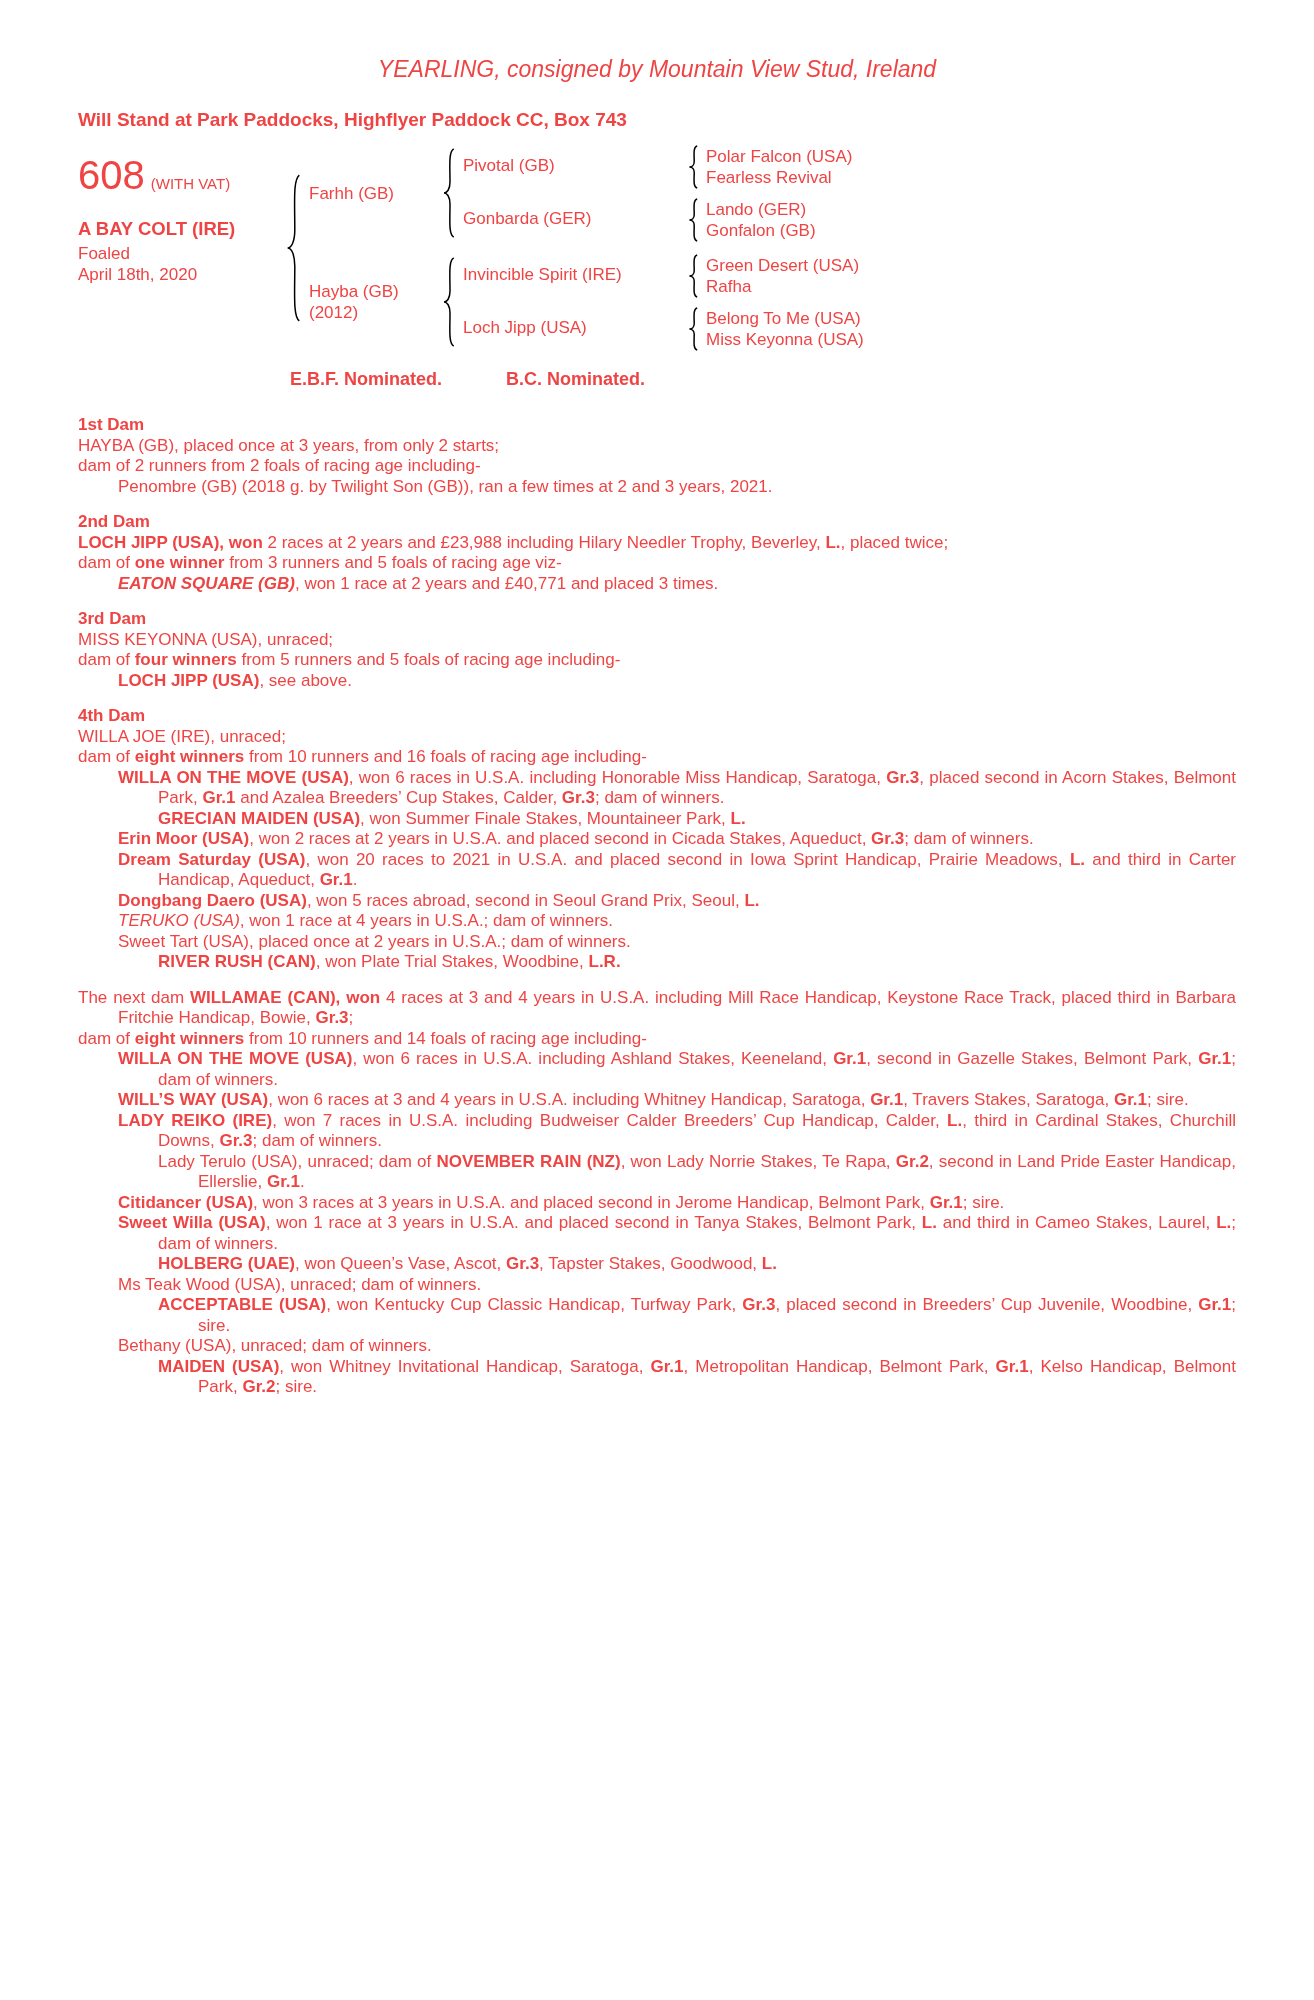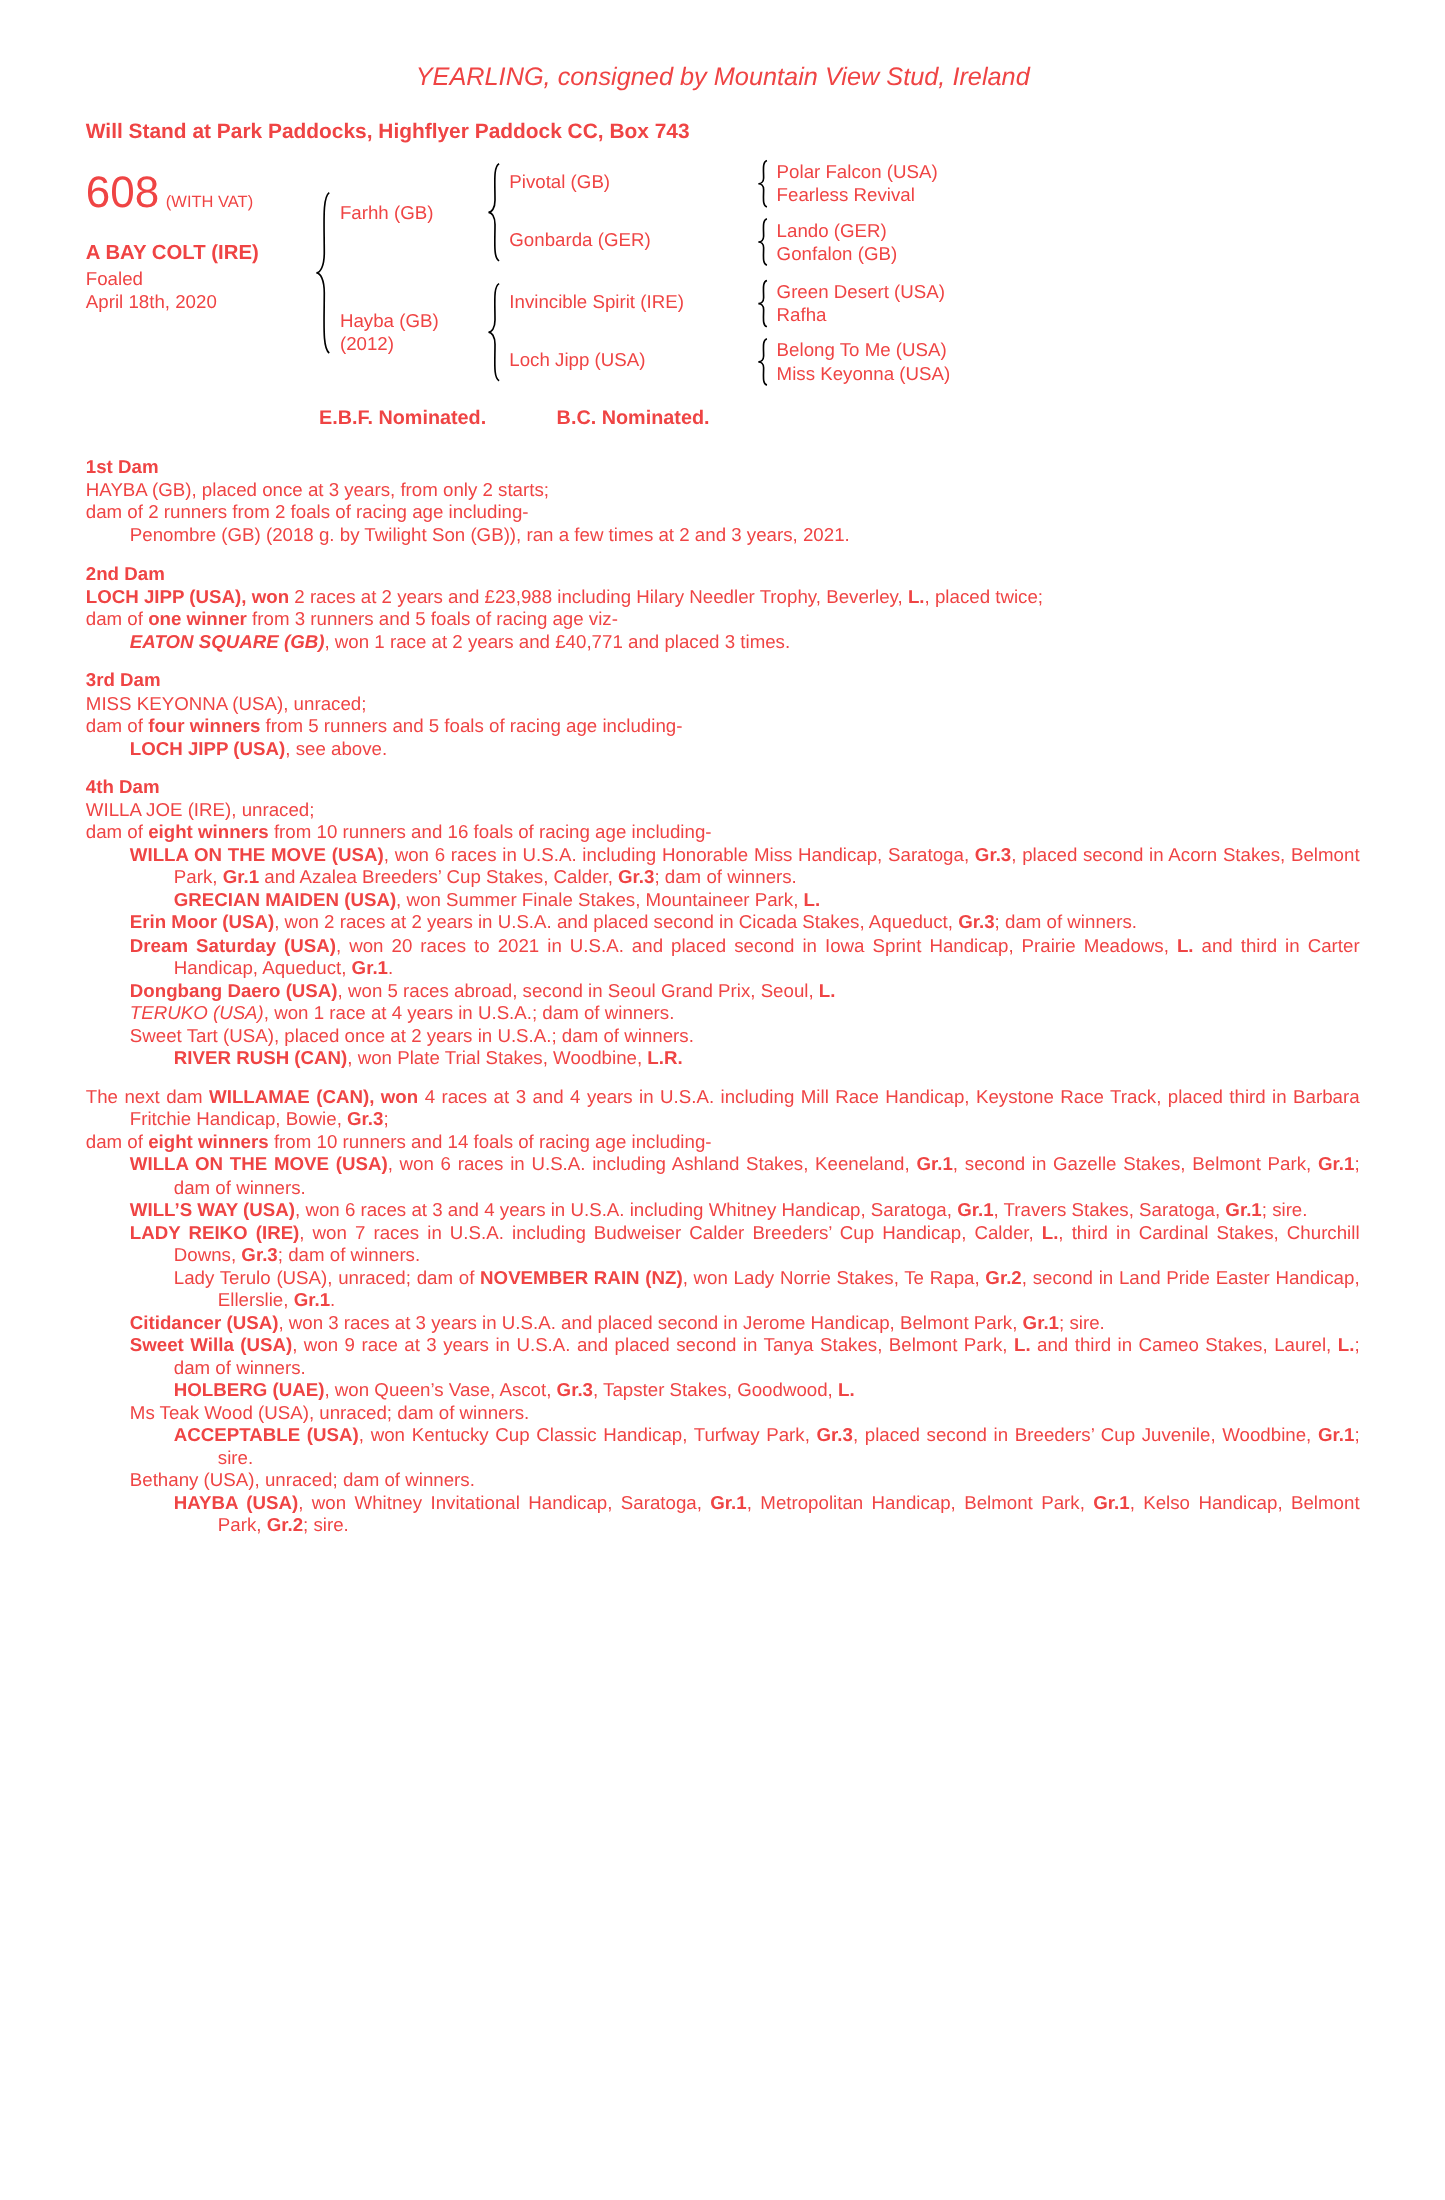--- a/index.html
+++ b/index.html
@@ -169,22 +169,22 @@
         <p class="para" style="padding-left: 120px; text-indent: -40px;"><span class="b">RIVER RUSH (CAN)</span><span>, won Plate Trial Stakes, Woodbine, </span><span class="b">L.R.</span></p>
       </section>
       <section class="dam-section">
         <p class="para" style="padding-left: 40px; text-indent: -40px;"><span>The next dam </span><span class="b">WILLAMAE (CAN), won</span><span> 4 races at 3 and 4 years in U.S.A. including Mill Race Handicap, Keystone Race Track, placed third in Barbara Fritchie Handicap, Bowie, </span><span class="b">Gr.3</span><span>;</span></p>
         <p class="para" style="padding-left: 0px; text-indent: 0px;"><span>dam of </span><span class="b">eight winners</span><span> from 10 runners and 14 foals of racing age including-</span></p>
         <p class="para" style="padding-left: 80px; text-indent: -40px;"><span class="b">WILLA ON THE MOVE (USA)</span><span>, won 6 races in U.S.A. including Ashland Stakes, Keeneland, </span><span class="b">Gr.1</span><span>, second in Gazelle Stakes, Belmont Park, </span><span class="b">Gr.1</span><span>; dam of winners.</span></p>
         <p class="para" style="padding-left: 80px; text-indent: -40px;"><span class="b">WILL’S WAY (USA)</span><span>, won 6 races at 3 and 4 years in U.S.A. including Whitney Handicap, Saratoga, </span><span class="b">Gr.1</span><span>, Travers Stakes, Saratoga, </span><span class="b">Gr.1</span><span>; sire.</span></p>
         <p class="para" style="padding-left: 80px; text-indent: -40px;"><span class="b">LADY REIKO (IRE)</span><span>, won 7 races in U.S.A. including Budweiser Calder Breeders’ Cup Handicap, Calder, </span><span class="b">L.</span><span>, third in Cardinal Stakes, Churchill Downs, </span><span class="b">Gr.3</span><span>; dam of winners.</span></p>
         <p class="para" style="padding-left: 120px; text-indent: -40px;"><span>Lady Terulo (USA), unraced; dam of </span><span class="b">NOVEMBER RAIN (NZ)</span><span>, won Lady Norrie Stakes, Te Rapa, </span><span class="b">Gr.2</span><span>, second in Land Pride Easter Handicap, Ellerslie, </span><span class="b">Gr.1</span><span>.</span></p>
         <p class="para" style="padding-left: 80px; text-indent: -40px;"><span class="b">Citidancer (USA)</span><span>, won 3 races at 3 years in U.S.A. and placed second in Jerome Handicap, Belmont Park, </span><span class="b">Gr.1</span><span>; sire.</span></p>
-        <p class="para" style="padding-left: 80px; text-indent: -40px;"><span class="b">Sweet Willa (USA)</span><span>, won 9 race at 3 years in U.S.A. and placed second in Tanya Stakes, Belmont Park, </span><span class="b">L.</span><span> and third in Cameo Stakes, Laurel, </span><span class="b">L.</span><span>; dam of winners.</span></p>
+        <p class="para" style="padding-left: 80px; text-indent: -40px;"><span class="b">Sweet Willa (USA)</span><span>, won 1 race at 3 years in U.S.A. and placed second in Tanya Stakes, Belmont Park, </span><span class="b">L.</span><span> and third in Cameo Stakes, Laurel, </span><span class="b">L.</span><span>; dam of winners.</span></p>
         <p class="para" style="padding-left: 120px; text-indent: -40px;"><span class="b">HOLBERG (UAE)</span><span>, won Queen’s Vase, Ascot, </span><span class="b">Gr.3</span><span>, Tapster Stakes, Goodwood, </span><span class="b">L.</span></p>
         <p class="para" style="padding-left: 80px; text-indent: -40px;"><span>Ms Teak Wood (USA), unraced; dam of winners.</span></p>
         <p class="para" style="padding-left: 120px; text-indent: -40px;"><span class="b">ACCEPTABLE (USA)</span><span>, won Kentucky Cup Classic Handicap, Turfway Park, </span><span class="b">Gr.3</span><span>, placed second in Breeders’ Cup Juvenile, Woodbine, </span><span class="b">Gr.1</span><span>; sire.</span></p>
         <p class="para" style="padding-left: 80px; text-indent: -40px;"><span>Bethany (USA), unraced; dam of winners.</span></p>
-        <p class="para" style="padding-left: 120px; text-indent: -40px;"><span class="b">HAYBA (USA)</span><span>, won Whitney Invitational Handicap, Saratoga, </span><span class="b">Gr.1</span><span>, Metropolitan Handicap, Belmont Park, </span><span class="b">Gr.1</span><span>, Kelso Handicap, Belmont Park, </span><span class="b">Gr.2</span><span>; sire.</span></p>
+        <p class="para" style="padding-left: 120px; text-indent: -40px;"><span class="b">MAIDEN (USA)</span><span>, won Whitney Invitational Handicap, Saratoga, </span><span class="b">Gr.1</span><span>, Metropolitan Handicap, Belmont Park, </span><span class="b">Gr.1</span><span>, Kelso Handicap, Belmont Park, </span><span class="b">Gr.2</span><span>; sire.</span></p>
       </section>
     </div>
 
 </div>
 
 </body></html>

